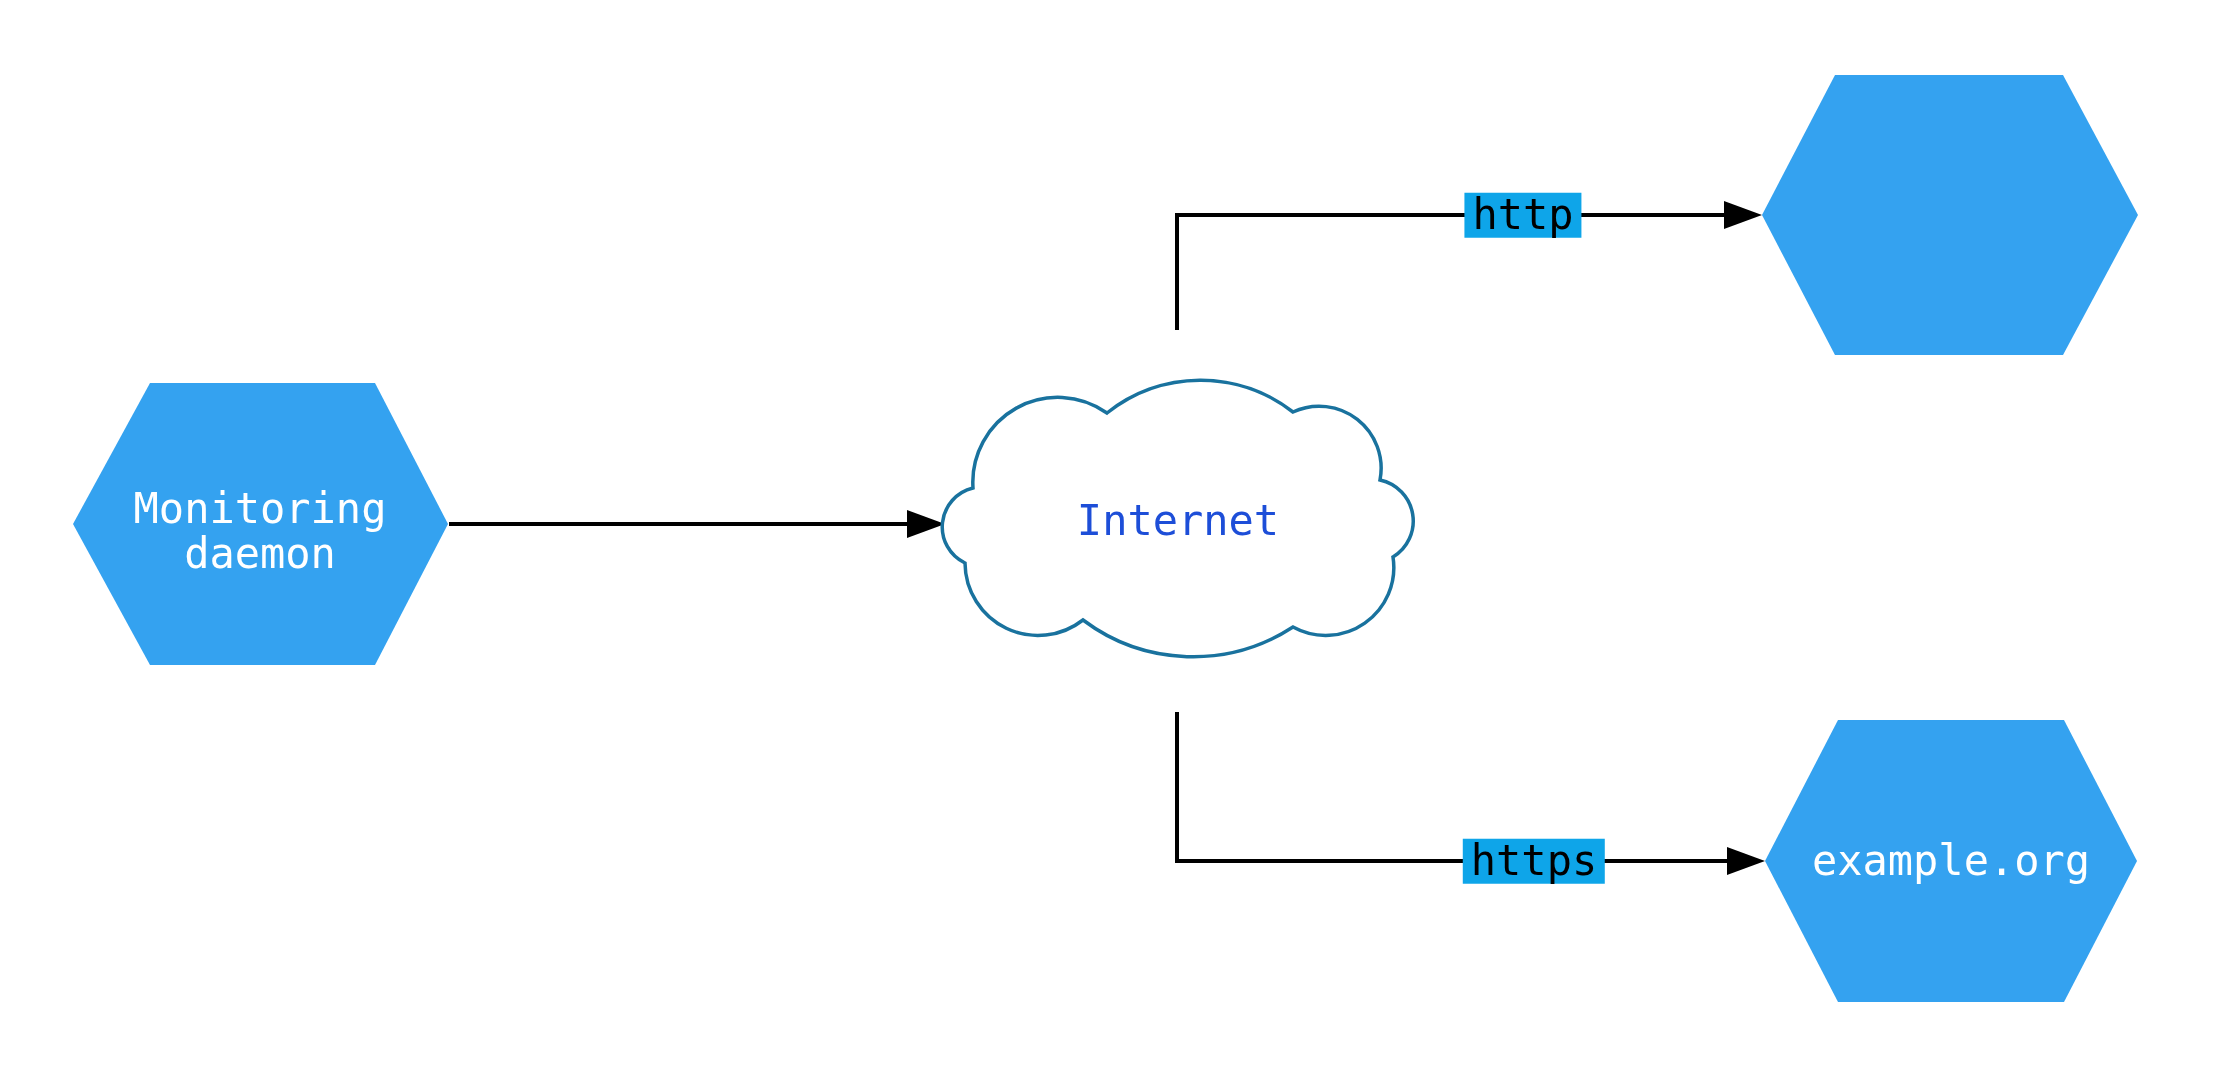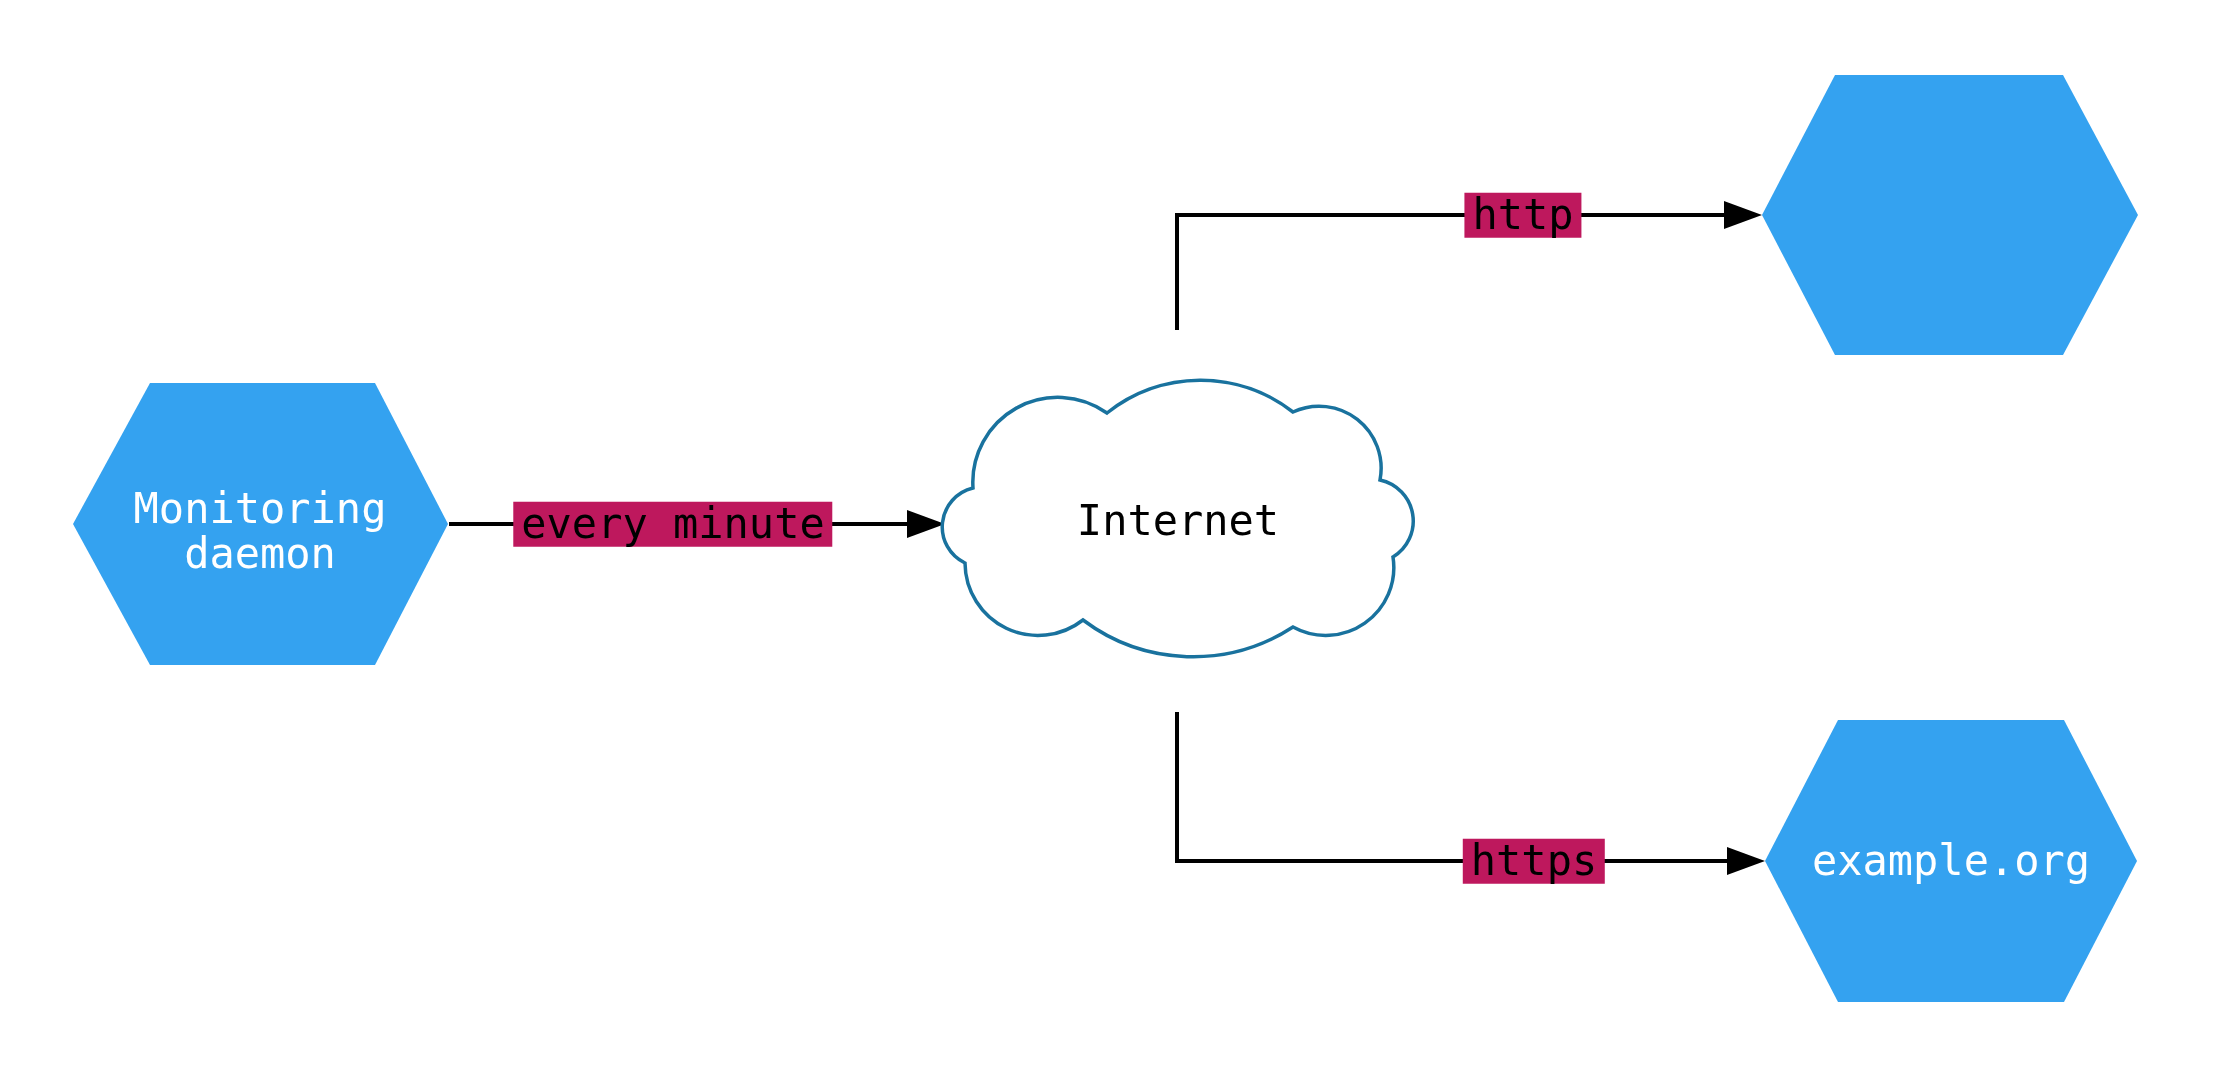--- a/index.html
+++ b/index.html
@@ -20,24 +20,24 @@
   }
   .label {
     position: absolute;
     transform: translate(-50%, -50%);
     font-size: 42px;
     line-height: 1.06;
     white-space: pre;
     text-align: center;
   }
   .node-label  { color: #ffffff; }
-  .cloud-label { color: #000000; }
+  .cloud-label { color: #1d4ed8; }
   .edge-label  {
     color: #000000;
-    background: #be185d;
+    background: #0ea5e9;
     padding: 0 8px;
   }
 </style>
 </head>
 <body>
 
 <div class="canvas">
 
   <svg viewBox="0 0 2213 1076" xmlns="http://www.w3.org/2000/svg">
 
@@ -68,19 +68,18 @@
   </svg>
 
   <div class="label node-label" style="left:260px; top:523px;margin-top:9px;">Monitoring
 daemon</div>
 
   <div class="label cloud-label" style="left:1178px; top:521px;">Internet</div>
 
 
   <div class="label node-label" style="left:1951px; top:861px;">example.org</div>
 
-  <div class="label edge-label" style="left:673px; top:524px;">every minute</div>
 
   <div class="label edge-label" style="left:1523px; top:215px;">http</div>
 
   <div class="label edge-label" style="left:1534px; top:861px;">https</div>
 
 </div>
 
 </body></html>

